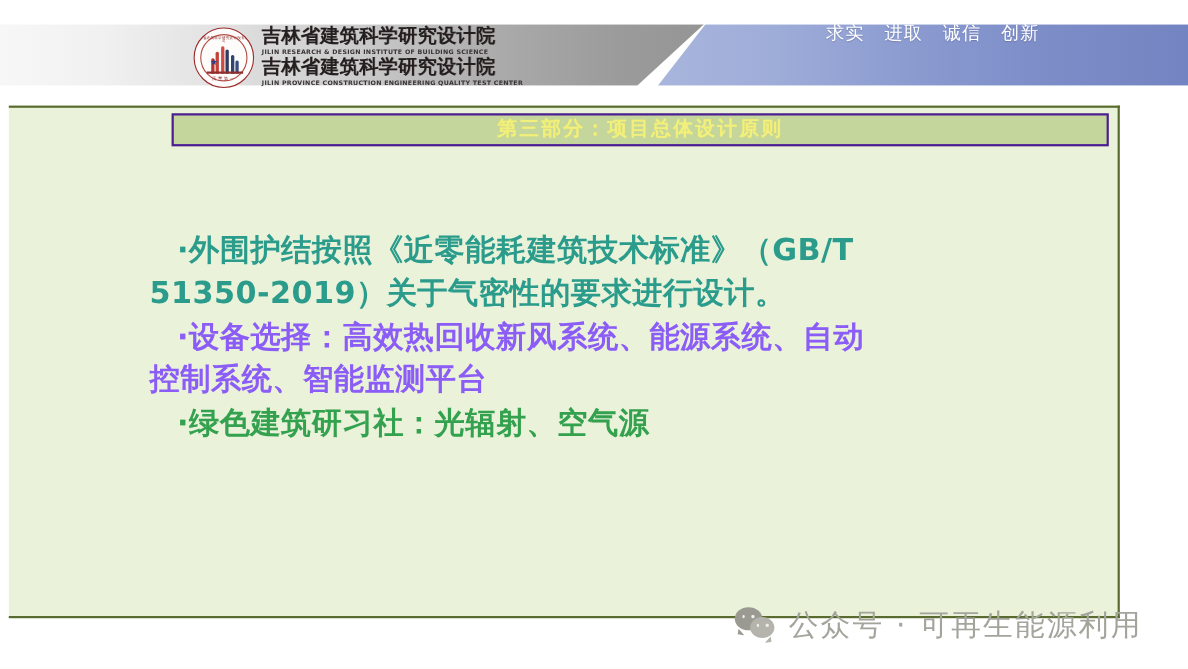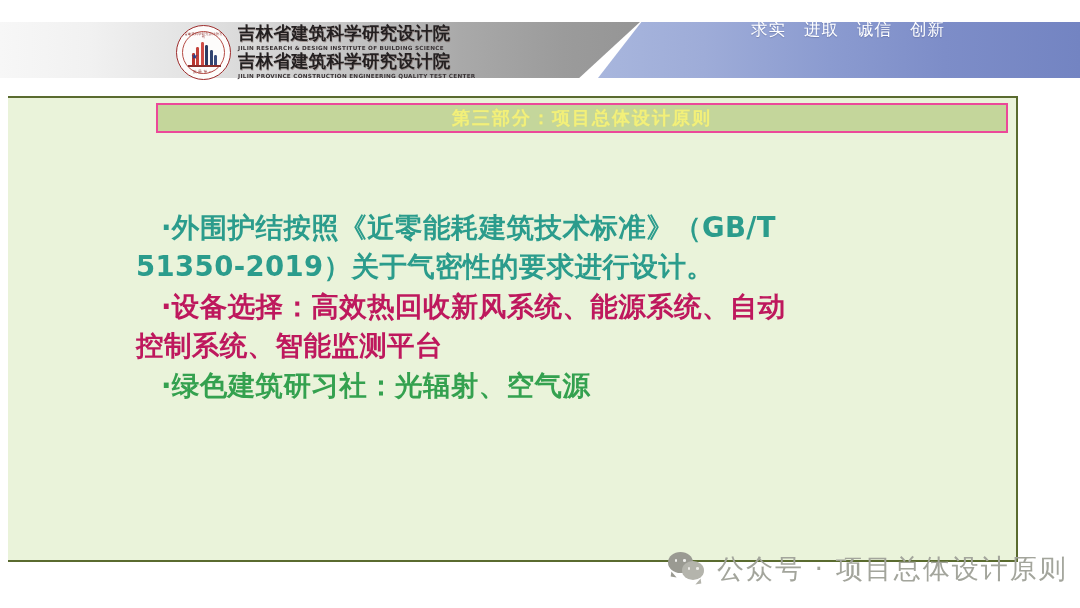--- a/index.html
+++ b/index.html
@@ -215,21 +215,21 @@
     box-sizing: border-box;
   }
 
   .title-bar {
     position: absolute;
     left: 148px;
     top: 5px;
     width: 852px;
     height: 30px;
     background: #c4d69b;
-    border: 2px solid #ec4899;
+    border: 2px solid #4c1d95;
     box-sizing: border-box;
     display: flex;
     align-items: center;
     justify-content: center;
   }
   .title-text {
     color: #f2f07a;
     font-size: 18px;
     font-weight: bold;
     letter-spacing: 2px;
@@ -248,21 +248,21 @@
   .bullet-line {
     font-size: 27.5px;
     line-height: 1.42;
     letter-spacing: 0.4px;
     font-weight: bold;
     text-indent: 25px;
     margin: 0 0 1px 0;
     white-space: pre-wrap;
   }
   .bullet-1 { color: #2b9c8c; }
-  .bullet-2 { color: #be185d; }
+  .bullet-2 { color: #8b5cf6; }
   .bullet-3 { color: #34a14f; }
 
   
   .watermark {
     position: absolute;
     left: 668px;
     top: 552px;
     display: flex;
     align-items: center;
     gap: 9px;
@@ -392,16 +392,16 @@
 
   <div class="watermark">
     <span class="wechat-icon">
       <span class="bubble-big"></span>
       <span class="bubble-small"></span>
       <span class="dot d1"></span>
       <span class="dot d2"></span>
       <span class="dot d3"></span>
       <span class="dot d4"></span>
     </span>
-    <span class="watermark-text">公众号 · 项目总体设计原则</span>
+    <span class="watermark-text">公众号 · 可再生能源利用</span>
   </div>
 
 </div>
 
 </body></html>

